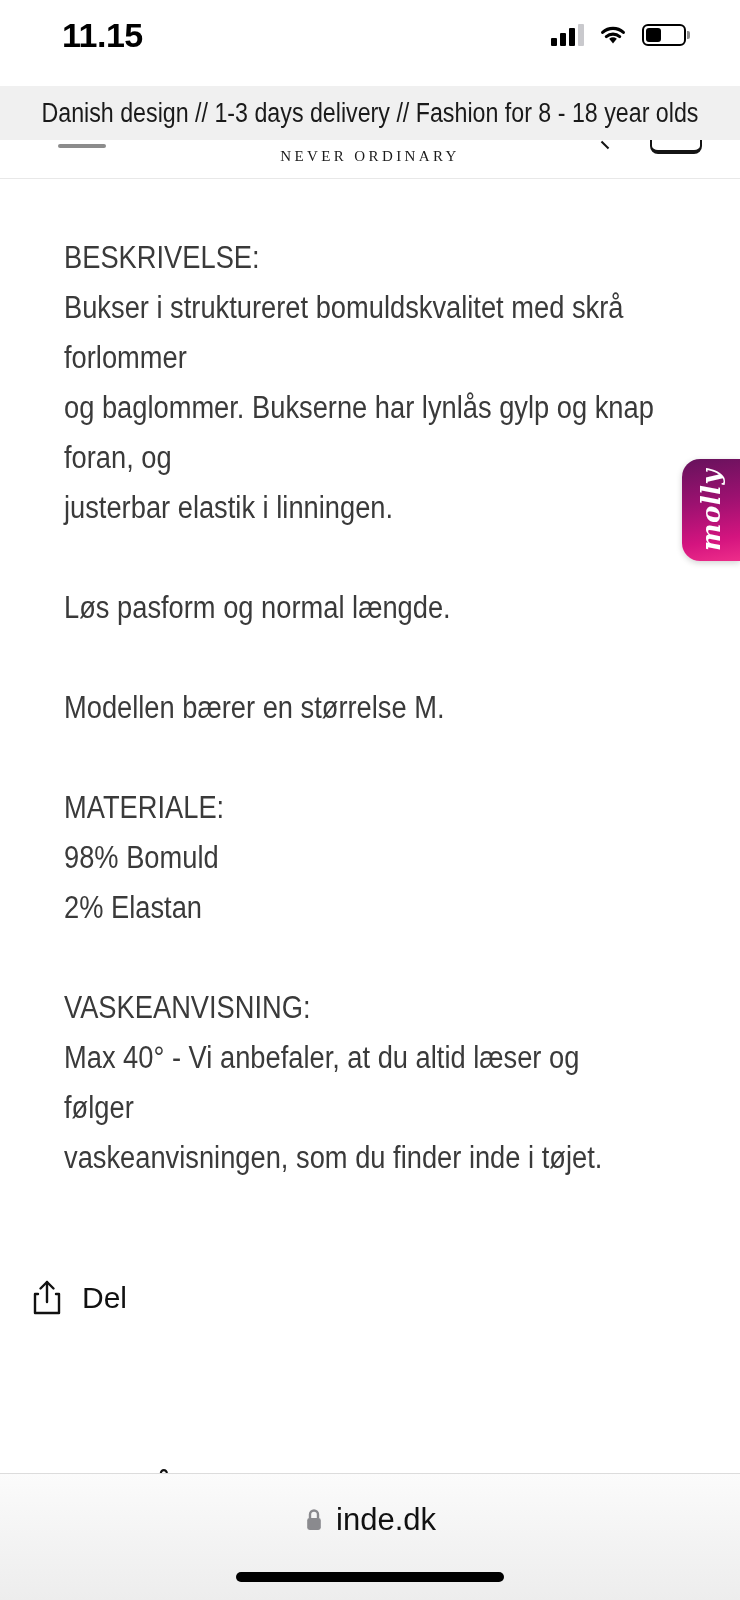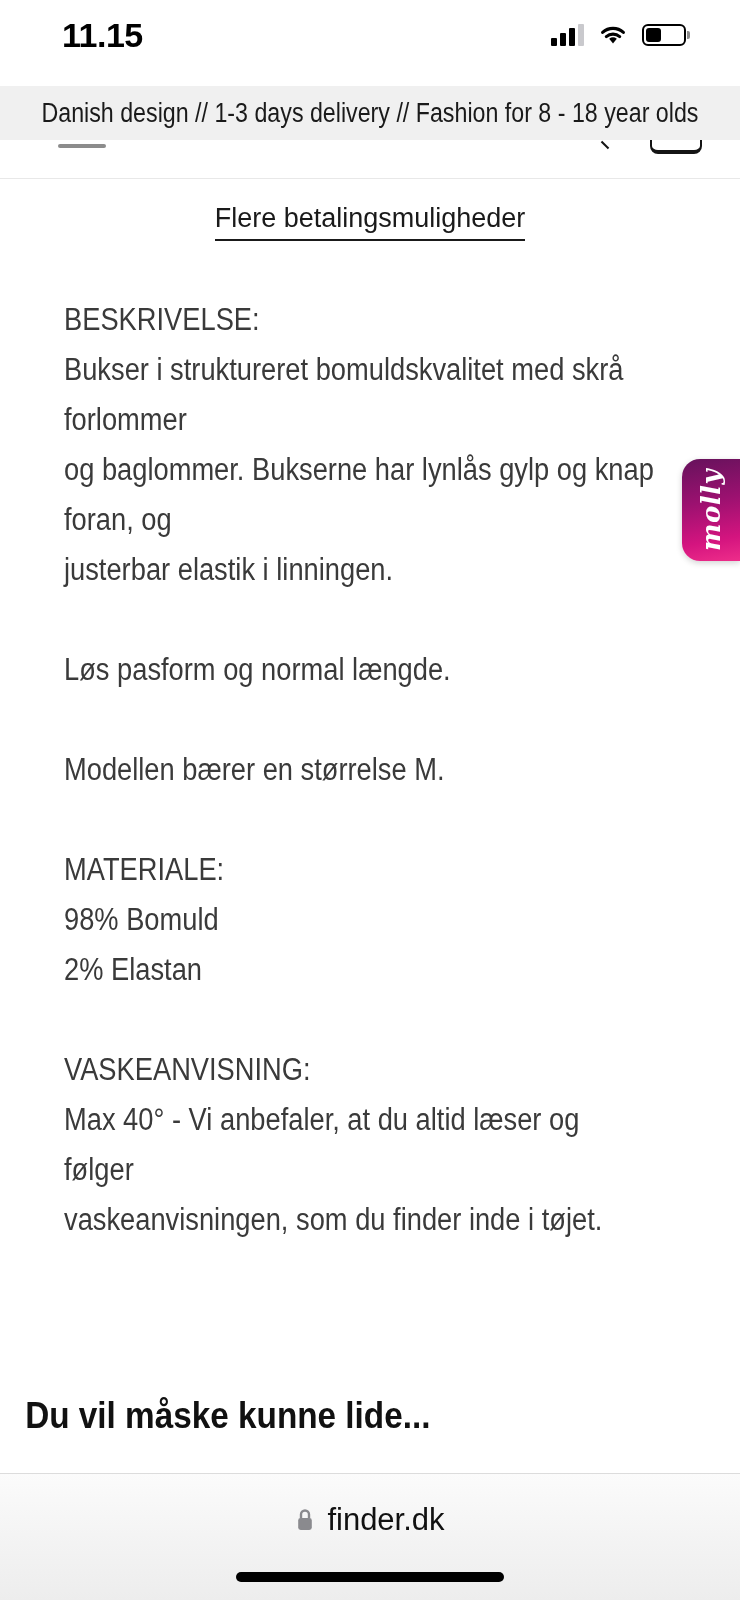--- a/index.html
+++ b/index.html
@@ -223,32 +223,30 @@
     </div>
   </div>
 </div>
 
 <div class="announce">
   <div class="announce-text">Danish design // 1-3 days delivery // Fashion for 8 - 18 year olds</div>
 </div>
 
 <div class="site-header">
   <div class="hdr-hamburger"></div>
+  <div class="hdr-tagline">NEVER ORDINARY</div>
   <div class="hdr-search">
       <span></span>
     </div>
   <div class="hdr-bag"></div>
 </div>
 <div class="hdr-divider"></div>
 
 <div class="content">
 
-  <div class="payment-link-row">
-    <a class="payment-link">Flere betalingsmuligheder</a>
-  </div>
 
   <div class="molly-tab">
     <span class="molly-word">molly</span>
   </div>
 
   <div class="desc-block">
     <div class="para heading">BESKRIVELSE:</div>
     <div class="para">Bukser i struktureret bomuldskvalitet med skrå forlommer</div>
     <div class="para">og baglommer. Bukserne har lynlås gylp og knap foran, og</div>
     <div class="para">justerbar elastik i linningen.</div>
@@ -259,26 +257,34 @@
 
     <div class="para gap heading">MATERIALE:</div>
     <div class="para">98% Bomuld</div>
     <div class="para">2% Elastan</div>
 
     <div class="para gap heading">VASKEANVISNING:</div>
     <div class="para">Max 40° - Vi anbefaler, at du altid læser og følger</div>
     <div class="para">vaskeanvisningen, som du finder inde i tøjet.</div>
   </div>
 
+  <div class="share-row">
+    <svg class="share-icon" viewBox="0 0 34 38">
+      <path d="M17 3 L17 23" stroke="#111" stroke-width="2.4" fill="none" stroke-linecap="round"></path>
+      <path d="M10.5 9.5 L17 3 L23.5 9.5" stroke="#111" stroke-width="2.4" fill="none" stroke-linecap="round" stroke-linejoin="round"></path>
+      <path d="M8 15 L5 15 L5 34 L29 34 L29 15 L26 15" stroke="#111" stroke-width="2.4" fill="none" stroke-linecap="round" stroke-linejoin="round"></path>
+    </svg>
+    <span class="share-label">Del</span>
+  </div>
 
   <div class="recommend-heading">Du vil måske kunne lide...</div>
 </div>
 
 <div class="safari-bar">
   <div class="safari-url">
     <svg class="lock-icon" viewBox="0 0 20 26">
       <path d="M6 11 L6 7.5 a4 4 0 0 1 8 0 L14 11" stroke="#8a8a8e" stroke-width="2.4" fill="none"></path>
       <rect x="3.2" y="11" width="13.6" height="12" rx="2.4" fill="#8a8a8e"></rect>
     </svg>
-    <span class="url-text">finder.dk</span>
+    <span class="url-text">inde.dk</span>
   </div>
   <div class="home-indicator"></div>
 </div>
 
 </body></html>

